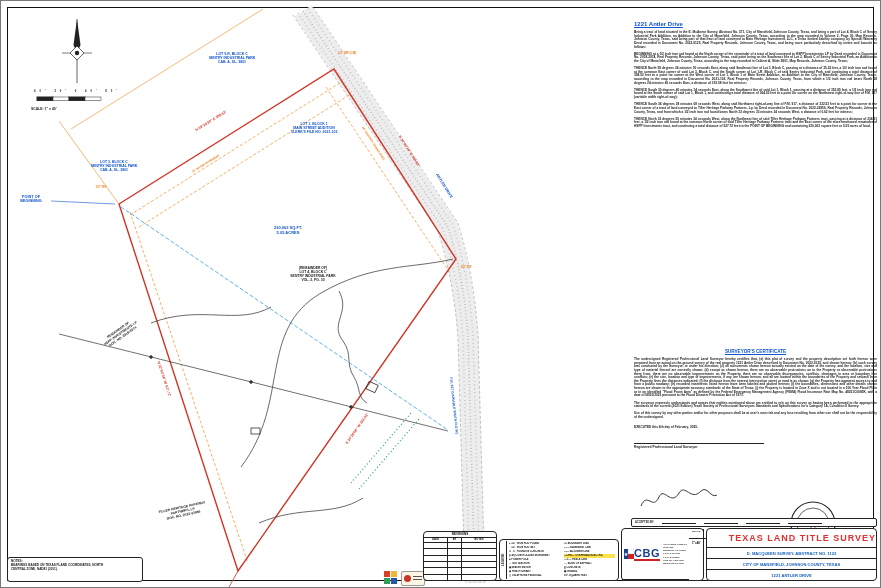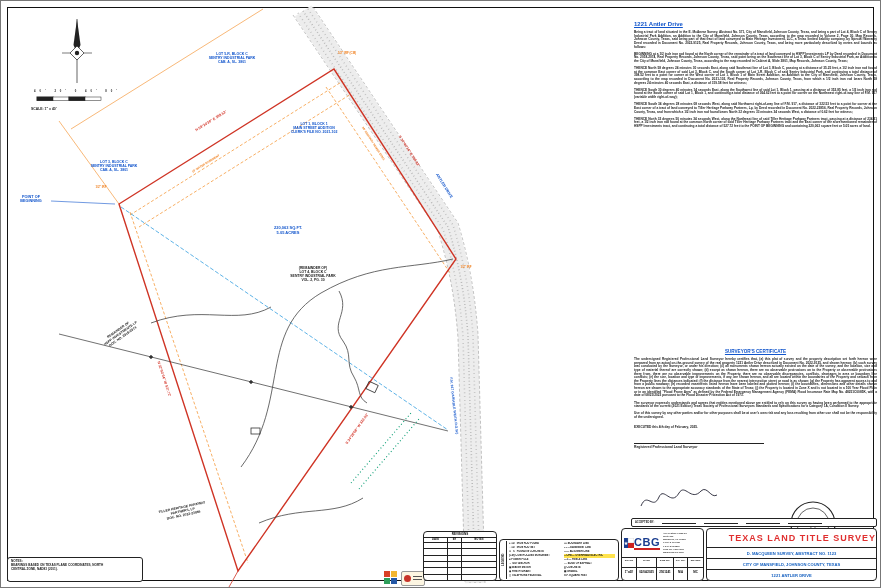--- a/index.html
+++ b/index.html
@@ -26,21 +26,21 @@
   #revbox .rt{font-size:3px;font-weight:bold;text-align:center;border-bottom:0.6px solid #222;line-height:1.5;}
   .revhead,.revrow{display:grid;grid-template-columns:24px 14px 1fr;border-bottom:0.5px solid #222;}
   .revhead span{font-size:2.7px;font-weight:bold;text-align:center;border-right:0.5px solid #222;line-height:1.6;}
   .revrow{height:5.4px;} .revrow span{border-right:0.5px solid #222;}
   .revhead span:last-child,.revrow span:last-child{border-right:none;}
   #legbox{left:498px;top:538px;width:120px;height:42px;display:flex;padding:1px;}
   #legtitle{writing-mode:vertical-rl;transform:rotate(180deg);font-size:3px;font-weight:bold;text-align:center;border-left:0.5px solid #222;padding-left:1px;color:#222;}
   .legcol{flex:1;padding:1px 2px;}
   .legcol div{font-size:2.55px;line-height:1.55;font-weight:bold;color:#111;white-space:nowrap;overflow:hidden;}
   .hl{background:#ffe34d;}
-  #cbgbox{left:620px;top:527px;width:83px;height:53px;display:flex;flex-direction:column;}
+  #cbgbox{left:620px;top:527px;width:83px;height:53px;display:flex;flex-direction:row;}
   #cbgtop{flex:1;display:flex;align-items:center;padding:1px 2px;border-bottom:0.7px solid #222;}
   #cbgname{font-size:11px;font-weight:bold;color:#1a3d8f;letter-spacing:0.5px;border-bottom:2px solid #c22;line-height:1;}
   .addr{margin-left:3px;}
   .addr div{font-size:2.4px;font-weight:bold;color:#333;line-height:1.3;white-space:nowrap;}
   #infotable{display:grid;grid-template-columns:15px 20px 17px 14px 1fr;height:22px;}
   #infotable .ih{font-size:2.5px;font-weight:bold;text-align:center;border-right:0.5px solid #222;border-bottom:0.5px solid #222;line-height:2.2;}
   #infotable .iv{font-size:2.9px;font-weight:bold;text-align:center;border-right:0.5px solid #222;line-height:3.2;}
   #infotable .ih:nth-child(5),#infotable .iv:last-child{border-right:none;}
   #titleblock{left:705px;top:527px;width:171px;height:53px;display:flex;flex-direction:column;}
   #tb-title{font-size:9px;font-weight:bold;color:#e03030;text-align:right;letter-spacing:1px;border-bottom:0.8px solid #222;line-height:2;}

